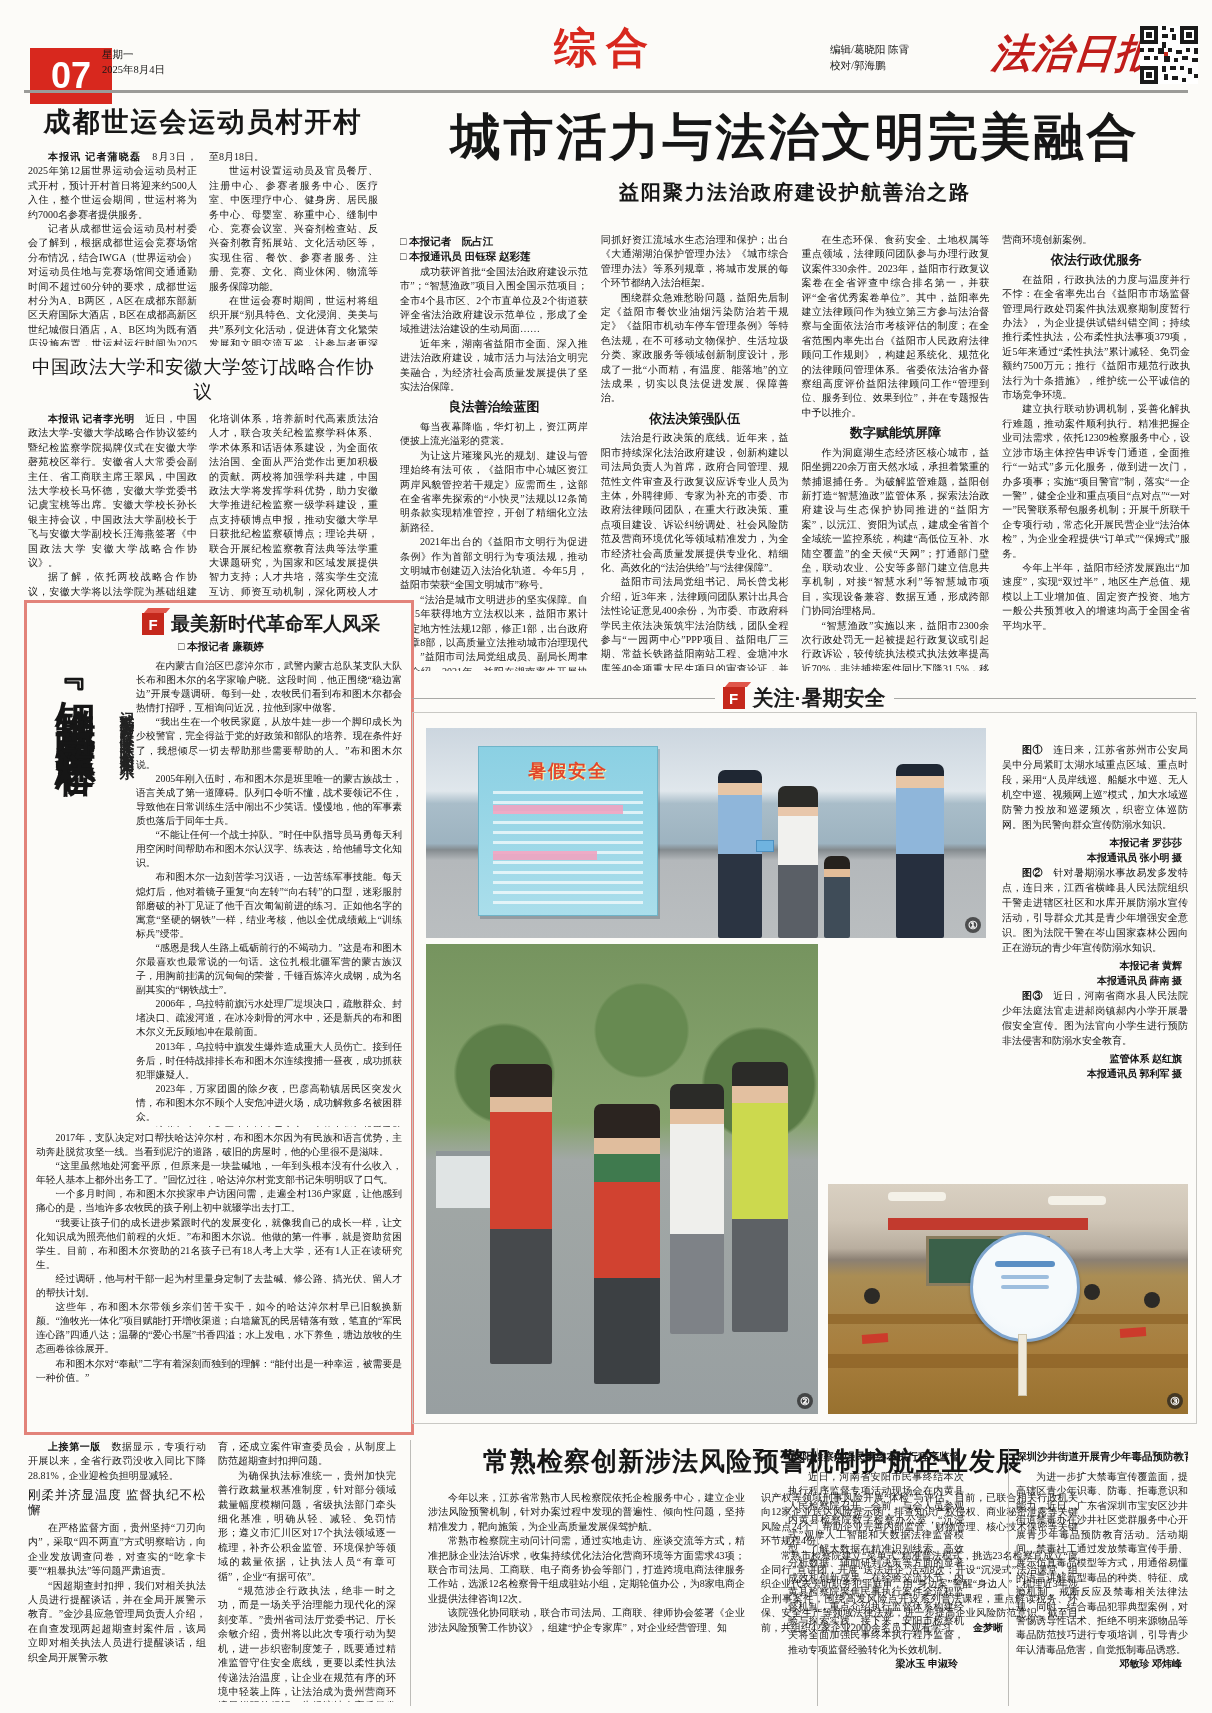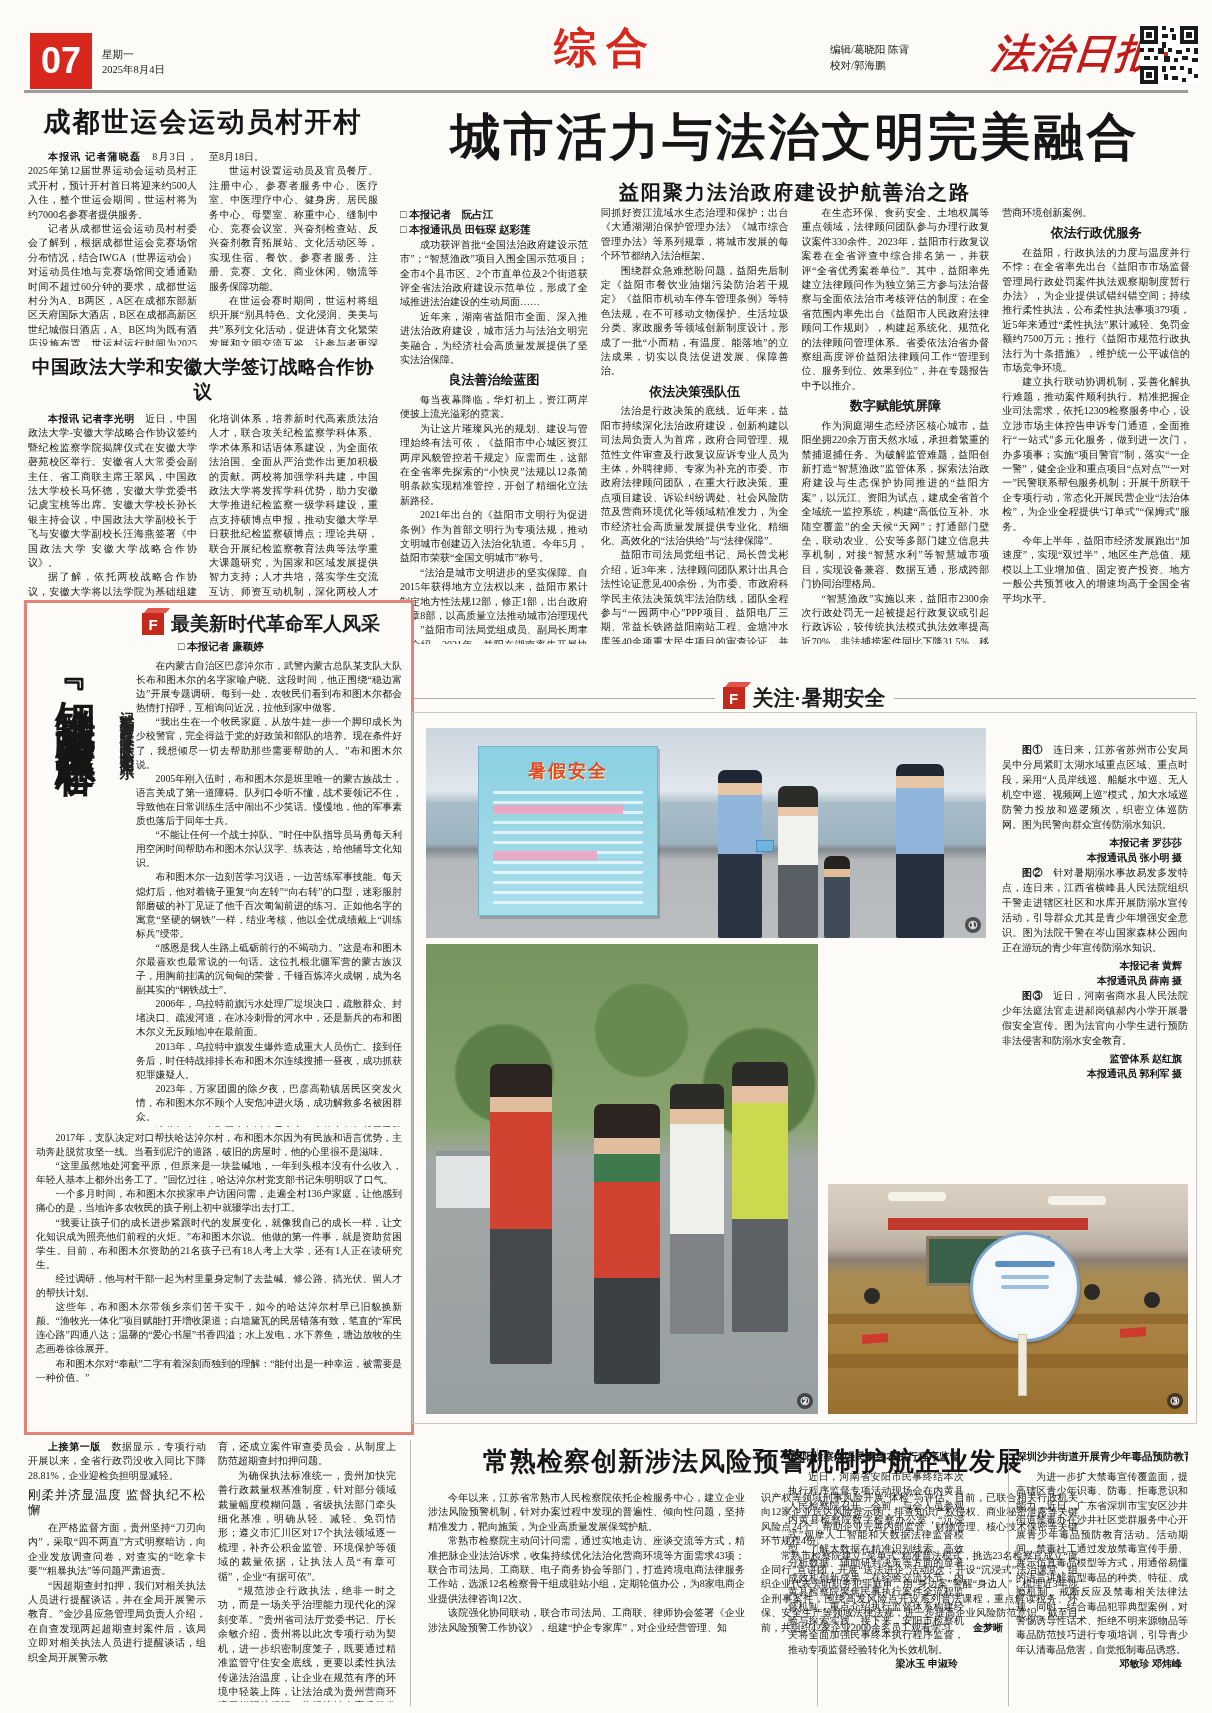--- a/index.html
+++ b/index.html
@@ -14,32 +14,32 @@
   .txt p.sub{font-family:"Liberation Sans",sans-serif;font-weight:bold;font-size:13px;
              text-align:center;text-indent:0;margin:6px 0 5px}
   .txt p.subL{font-family:"Liberation Sans",sans-serif;font-weight:normal;font-size:12.5px;
              text-indent:0;margin:5px 0 4px;letter-spacing:.5px}
   .txt p.sign{text-align:right;font-weight:bold;text-indent:0;padding-right:6px}
   .txt p.cap{margin-bottom:3px}
   .txt b.au{margin-left:12px}
   .cols{display:flex;gap:12px}
   .cols .c{flex:1;overflow:hidden}
   
-  .pgnum{left:30px;top:33px;width:62px;height:56px;background:#d8281e;color:#fff;
+  .pgnum{left:30px;top:48px;width:82px;height:56px;background:#d8281e;color:#fff;
          font:bold 36px "Liberation Sans",sans-serif;display:flex;align-items:center;justify-content:center}
   .dateblk{left:102px;top:47px;font-size:10.5px;line-height:15px}
   .secname{left:0;top:20px;width:1212px;text-align:center;color:#d8281e;
            font:bold 42px "Liberation Sans",sans-serif;letter-spacing:10px}
   .editors{left:830px;top:42px;width:165px;font-size:10.5px;line-height:16px}
   .mast{left:992px;top:26px;width:150px;color:#c01d1a;font:bold italic 40px "Liberation Serif",serif;
         transform:skewX(-5deg);letter-spacing:1px;white-space:nowrap}
   .hrule{left:24px;top:90px;width:1164px;height:3px;background:#9b9b98}
   
   .hA{font-weight:bold;font-size:27px;text-align:center;letter-spacing:2px;margin:0}
-  .hB{font-weight:bold;font-size:18.5px;text-align:center;letter-spacing:.5px;margin:0}
+  .hB{font-weight:normal;font-size:18.5px;text-align:center;letter-spacing:.5px;margin:0}
   .hMain{font-family:"Liberation Sans",sans-serif;font-weight:900;font-size:50px;
          text-align:center;letter-spacing:3px;margin:0;white-space:nowrap}
   .hSub{font-family:"Liberation Sans",sans-serif;font-weight:bold;font-size:20px;
         text-align:center;margin:8px 0 0;letter-spacing:2px}
   .hCS{font-weight:bold;font-size:26px;text-align:center;letter-spacing:1px;margin:0}
   .hSmall{font-weight:bold;font-size:10.5px;text-align:center;white-space:nowrap;margin:0 0 6px;letter-spacing:0}
   
   .featbox{left:24px;top:600px;width:366px;height:817px;border:3px solid #e2837a;background:#fcfbf8;
            padding:6px 9px;box-sizing:content-box}
   .tagrow{display:flex;align-items:center;gap:7px;margin:2px 0 3px 106px;
@@ -164,21 +164,21 @@
         </div>
       <div class="c txt">
           <p class="cont">化培训体系，培养新时代高素质法治人才，联合攻关纪检监察学科体系、学术体系和话语体系建设，为全面依法治国、全面从严治党作出更加积极的贡献。两校将加强学科共建，中国政法大学将发挥学科优势，助力安徽大学推进纪检监察一级学科建设，重点支持硕博点申报，推动安徽大学早日获批纪检监察硕博点；理论共研，联合开展纪检监察教育法典等法学重大课题研究，为国家和区域发展提供智力支持；人才共培，落实学生交流互访、师资互动机制，深化两校人才培养合作；资源共享，推动教学科研资源（软硬件、平台设施等）互通共享，提升合作效能。</p>
         </div>
     </div>
   </section>
 
   <section class="abs" style="left:400px;top:104px;width:790px;height:540px">
     <h1 class="hMain">城市活力与法治文明完美融合</h1>
     <div class="hSub">益阳聚力法治政府建设护航善治之路</div>
-    <div class="cols" style="margin-top:0;height:438px;gap:13px">
+    <div class="cols" style="margin-top:27px;height:438px;gap:13px">
       <div class="c txt">
           <p class="by">□ 本报记者　阮占江</p>
           <p class="by">□ 本报通讯员 田钰琛 赵彩莲</p>
           <p class="p">成功获评首批“全国法治政府建设示范市”；“智慧渔政”项目入围全国示范项目；全市4个县市区、2个市直单位及2个街道获评全省法治政府建设示范单位，形成了全域推进法治建设的生动局面……</p>
           <p class="p">近年来，湖南省益阳市全面、深入推进法治政府建设，城市活力与法治文明完美融合，为经济社会高质量发展提供了坚实法治保障。</p>
           <p class="sub">良法善治绘蓝图</p>
           <p class="p">每当夜幕降临，华灯初上，资江两岸便披上流光溢彩的霓裳。</p>
           <p class="p">为让这片璀璨风光的规划、建设与管理始终有法可依，《益阳市中心城区资江两岸风貌管控若干规定》应需而生，这部在全省率先探索的“小快灵”法规以12条简明条款实现精准管控，开创了精细化立法新路径。</p>
           <p class="p">2021年出台的《益阳市文明行为促进条例》作为首部文明行为专项法规，推动文明城市创建迈入法治化轨道。今年5月，益阳市荣获“全国文明城市”称号。</p>
           <p class="p">“法治是城市文明进步的坚实保障。自2015年获得地方立法权以来，益阳市累计制定地方性法规12部，修正1部，出台政府规章8部，以高质量立法推动城市治理现代化。”益阳市司法局党组成员、副局长周聿杏介绍，2021年，益阳在湖南率先开展协同立法，联合邵阳市、娄底市共同制定《资江保护条例》，共</p>

